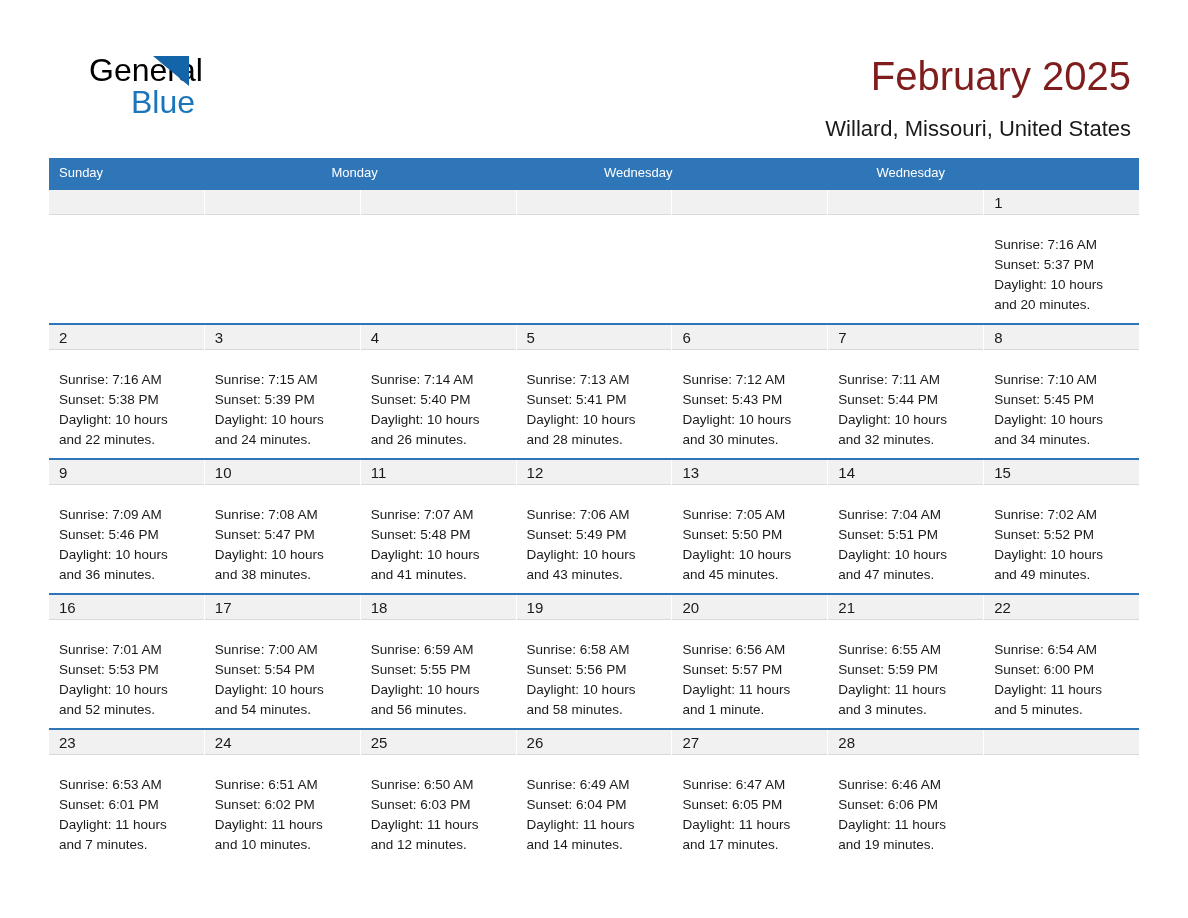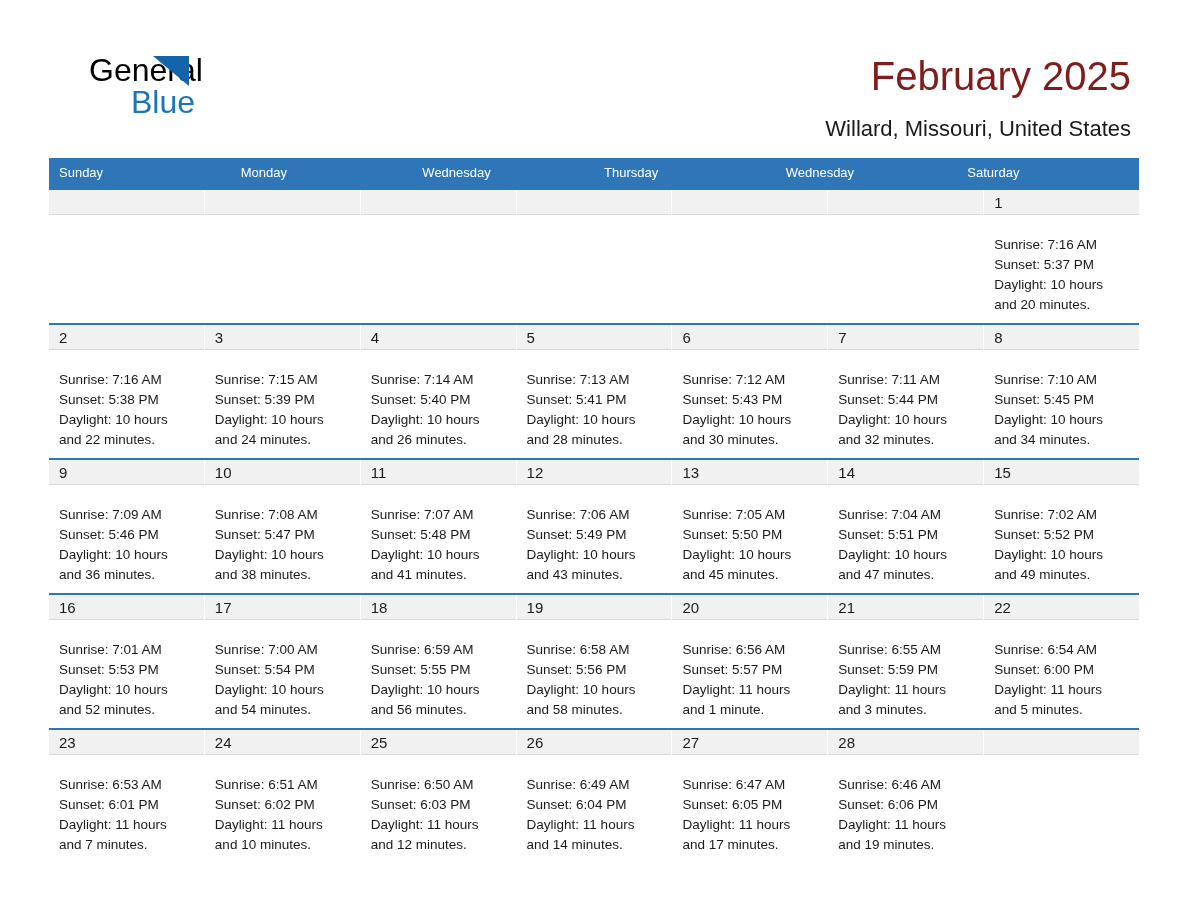--- a/index.html
+++ b/index.html
@@ -170,23 +170,21 @@
     <div class="title">February 2025</div>
     <div class="subtitle">Willard, Missouri, United States</div>
   </div>
 
   <div class="calendar">
 
     <div class="dow-row">
       <div class="dow-cell">Sunday</div>
       <div class="dow-cell">Monday</div>
       <div class="dow-cell">Wednesday</div>
-      <div class="dow-cell">Thursday</div>
       <div class="dow-cell">Wednesday</div>
-      <div class="dow-cell">Saturday</div>
     </div>
 
     <div class="week-row w1">
       <div class="day-cell">
         <div class="day-band">
             <span class="day-num"></span>
           </div>
         <div class="day-info">
           <div></div>
           <div></div>

